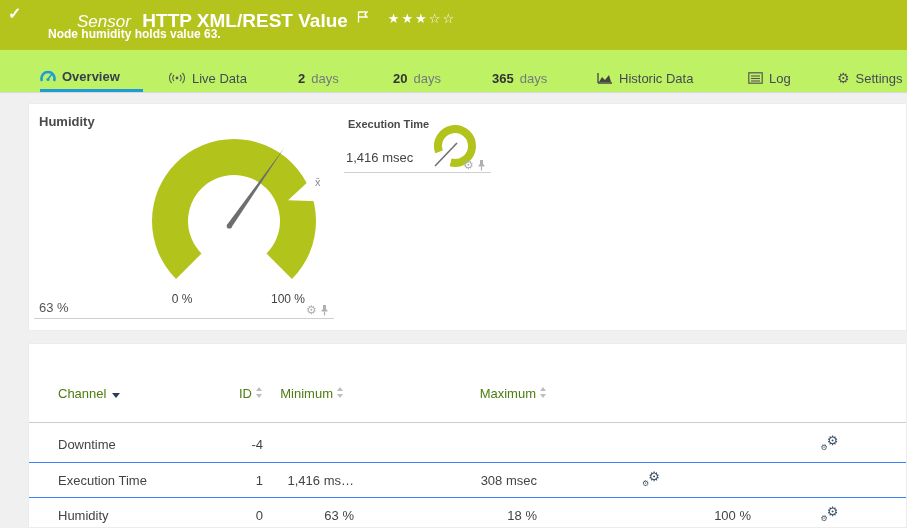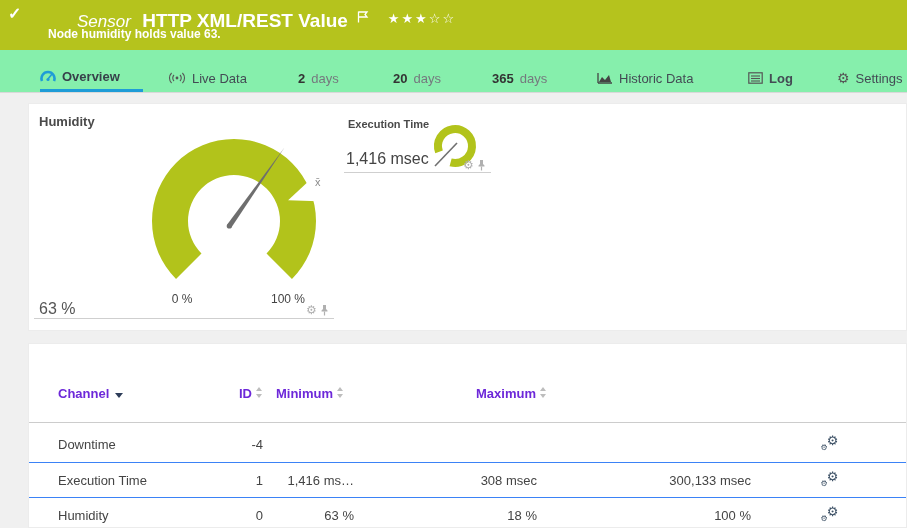--- a/index.html
+++ b/index.html
@@ -12,41 +12,41 @@
   
   .banner { position:absolute; left:0; top:0; width:907px; height:50px; background:#b5c31d; color:#fff; }
   .banner .check { position:absolute; left:8px; top:4px; font-size:16px; font-weight:bold; }
   .banner .row1 { position:absolute; left:30px; top:10px; white-space:nowrap;margin-left:47px; }
   .banner .kind { font-style:italic; font-size:17px; }
   .banner .title { font-weight:bold; font-size:19px; margin-left:7px; }
   .banner .flag { display:inline-block; vertical-align:top; margin-left:5px; margin-top:1px; }
   .banner .stars { display:inline-block; vertical-align:top; margin-left:14px; font-size:13px; letter-spacing:2px; margin-top:1px; cursor:pointer; }
   .banner .row2 { position:absolute; left:48px; top:27px; font-size:12px; font-weight:bold; }
   
-  .tabbar { position:absolute; left:0; top:50px; width:907px; height:43px; background:#86efac; border-bottom:1px solid #d9d9d9; }
+  .tabbar { position:absolute; left:0; top:50px; width:907px; height:43px; background:#bef264; border-bottom:1px solid #d9d9d9; }
   .tab { position:absolute; top:0; height:42px; display:flex; align-items:center; gap:6px; font-size:13px; color:#434b54; cursor:pointer; padding-top:14px; }
   .tab .num { font-weight:bold; color:#333; }
   .tab .word { color:#75797e; }
   .tab.active { border-bottom:3px solid #1e9cd7; font-weight:bold; color:#37404a; }
   .tab .glyph { font-size:14px; color:#555; line-height:1; }
   
   .panel { position:absolute; background:#fff; border:1px solid #ececec; }
   #panel-gauges { left:28px; top:103px; width:879px; height:228px; }
   #panel-table  { left:28px; top:343px; width:879px; height:185px; }
   .block-title { position:absolute; font-weight:bold; color:#4a4a4a; }
   .muted-line { position:absolute; border-top:1px solid #cfcfcf; }
   .small-tools { position:absolute; color:#b0b0b0; font-size:12px; display:flex; gap:3px; align-items:center; cursor:pointer; }
   .gauge-label { position:absolute; font-size:12px; color:#444; text-align:center; width:44px; }
   .avg-marker { position:absolute; font-size:11px; color:#8a8a8a; }
-  .value-label { position:absolute; font-size:16px; color:#555;text-align:center; }
+  .value-label { position:absolute; font-size:13px; color:#555;text-align:center; }
   
   .grid { position:absolute; left:0; top:28px; width:877px; }
   .grid-row { display:grid; grid-template-columns:170px 64px 93px 193px 204px 153px; align-items:center; }
   .grid-head { height:51px; border-bottom:1px solid #cccccc; align-items:start; }
-  .grid-head > div { padding-top:14px; font-size:13px; font-weight:bold; color:#6d28d9; }
+  .grid-head > div { padding-top:14px; font-size:13px; font-weight:normal; color:#4d7c0f; }
   .grid-data { height:35px; border-bottom:1px solid #3b82f6; font-size:13px; color:#444; }
   .c1 { padding-left:29px; text-align:left; }
   .c2,.c3,.c4,.c5 { text-align:right; }
   .c3 { padding-right:2px; }
   .c4 { padding-right:12px; }
   .c5 { padding-right:2px; }
   .c6 { text-align:center; }
   .th.c3 { text-align:center; padding-right:0; }
   .th.c3 .wrap { display:inline-block; width:46px; line-height:1.25; }
   .sort { display:inline-block; width:7px; height:11px; position:relative; margin-left:4px; }
@@ -117,21 +117,21 @@
     </div>
     <div class="tab" style="left:597px;">
       <span class="glyph">
         <svg width="16" height="12" viewBox="0 0 16 12">
             <path d="M1 11 V1 M1 11 H15" stroke="#444" stroke-width="1.3" fill="none"></path>
             <path d="M2 10 L5 5 L8 8 L12 3 L14 10 Z" fill="#444"></path>
           </svg>
       </span>
       <span>Historic Data</span>
     </div>
-    <div class="tab" style="left:748px;font-weight:bold;">
+    <div class="tab" style="left:748px;">
       <span class="glyph">
         <svg width="15" height="12" viewBox="0 0 15 12">
             <rect x="0.8" y="0.8" width="13.4" height="10.4" fill="none" stroke="#555" stroke-width="1.2"></rect>
             <line x1="3" y1="4" x2="12" y2="4" stroke="#555" stroke-width="1.1"></line>
             <line x1="3" y1="6.5" x2="12" y2="6.5" stroke="#555" stroke-width="1.1"></line>
             <line x1="3" y1="9" x2="12" y2="9" stroke="#555" stroke-width="1.1"></line>
           </svg>
       </span>
       <span>Log</span>
     </div>
@@ -217,21 +217,20 @@
         <div class="c4"></div>
         <div class="c5"></div>
         <div class="c6"><span class="gears2"><span class="g-big">⚙</span><span class="g-small">⚙</span></span></div>
       </div>
 
       <div class="grid-row grid-data">
         <div class="c1">Execution Time</div>
         <div class="c2">1</div>
         <div class="c3">1,416 ms…</div>
         <div class="c4">308 msec</div>
-        <div class="c5">300,133 msec</div>
         <div class="c6"><span class="gears2"><span class="g-big">⚙</span><span class="g-small">⚙</span></span></div>
       </div>
 
       <div class="grid-row grid-data">
         <div class="c1">Humidity</div>
         <div class="c2">0</div>
         <div class="c3">63 %</div>
         <div class="c4">18 %</div>
         <div class="c5">100 %</div>
         <div class="c6"><span class="gears2"><span class="g-big">⚙</span><span class="g-small">⚙</span></span></div>

